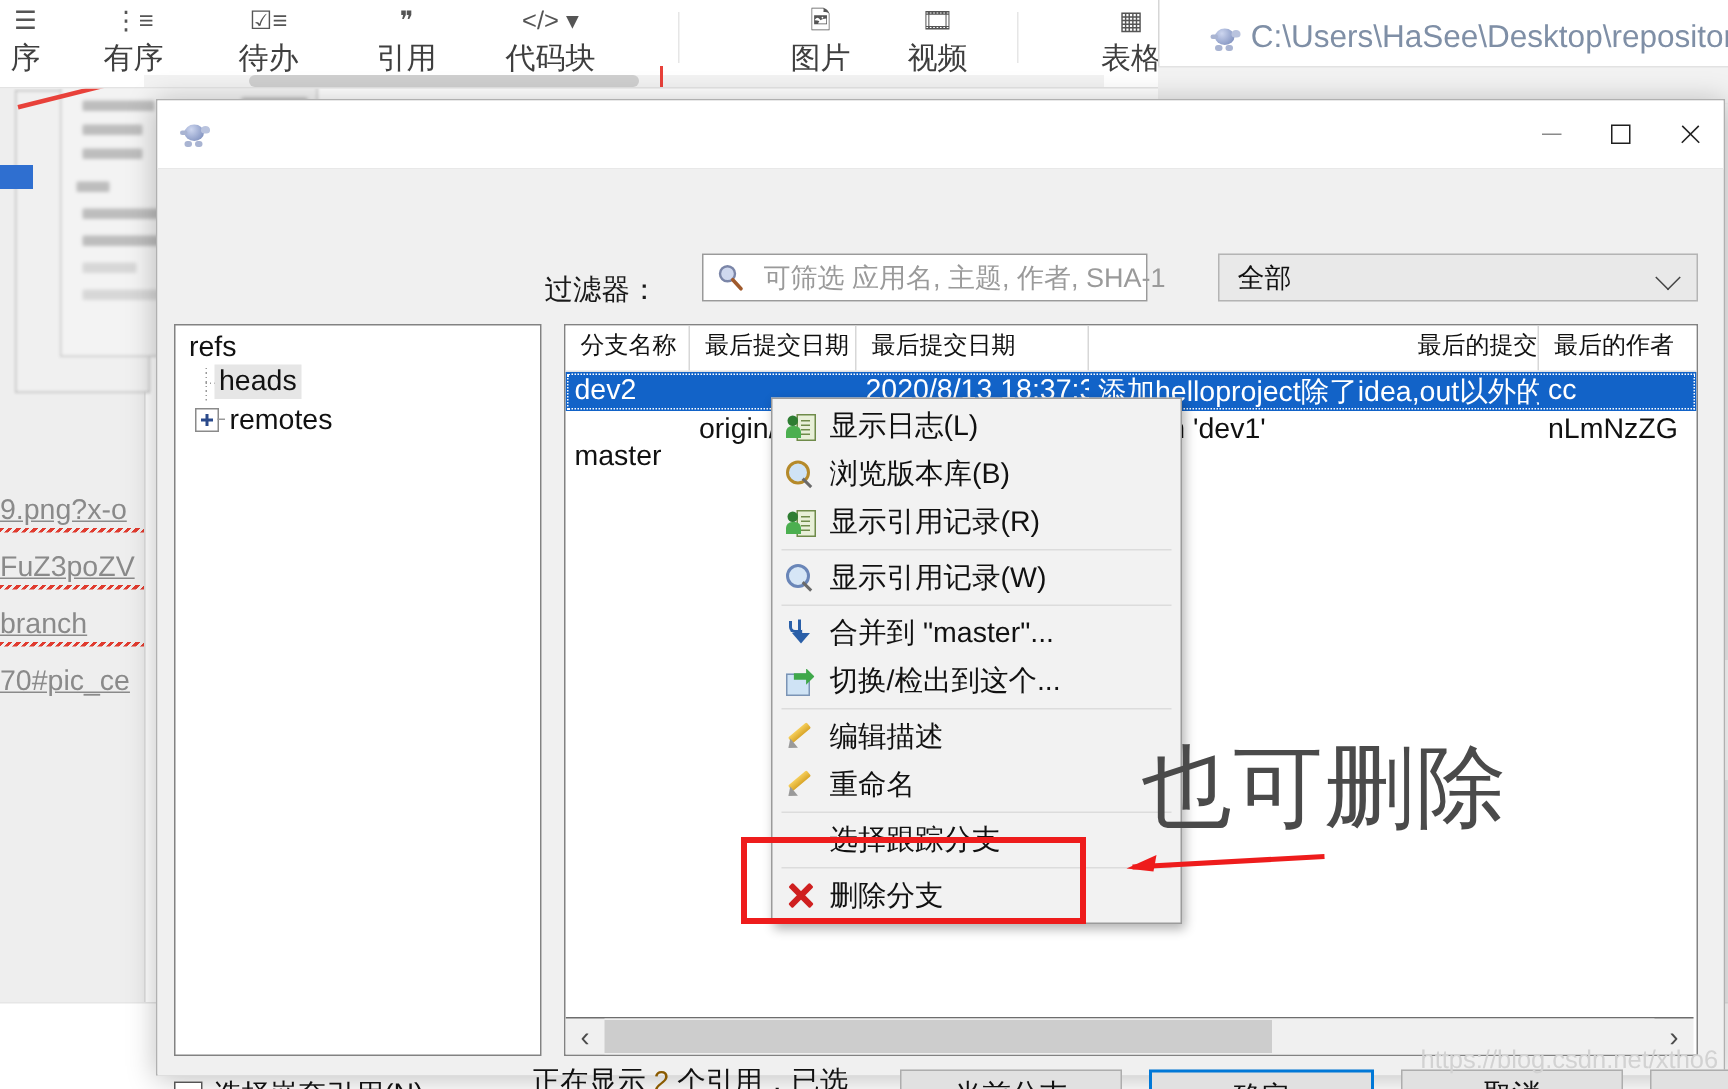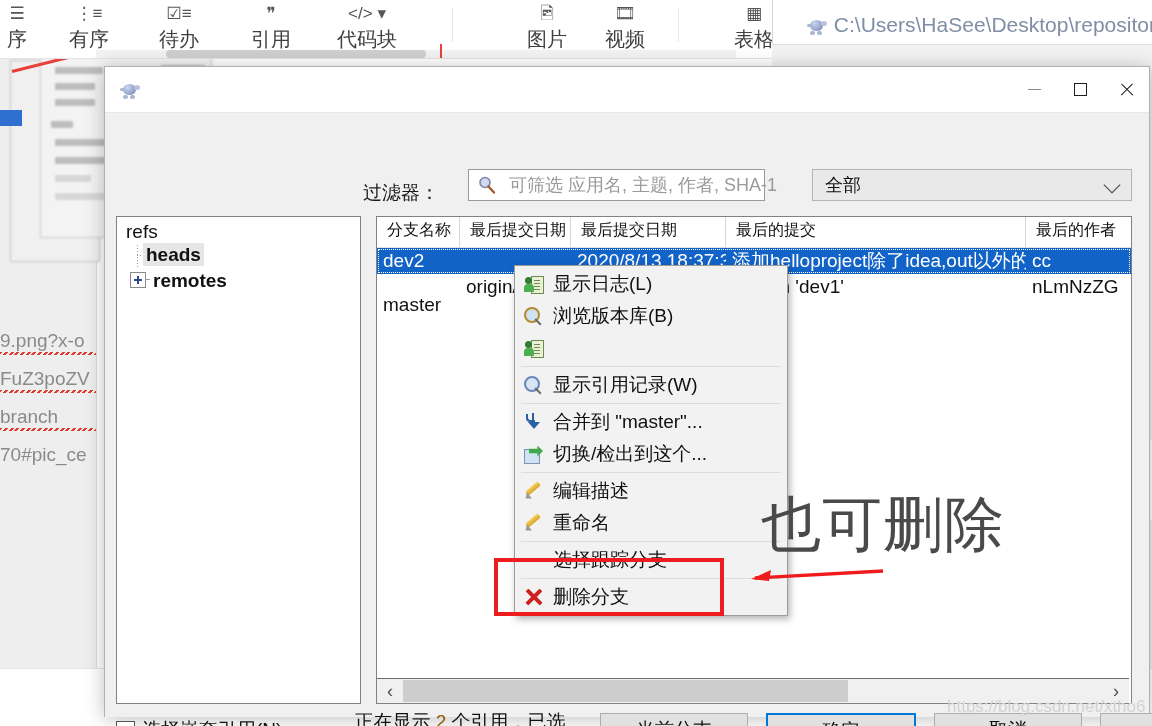--- a/index.html
+++ b/index.html
@@ -34,20 +34,21 @@
     border:1px solid #bdbdbd;filter:blur(1.1px);opacity:.95;
   }
   .bg-dlg2{
     position:absolute;left:40px;top:56px;width:170px;height:180px;background:#f3f3f3;
     border:1px solid #c9c9c9;filter:blur(1.0px);
   }
   .bgline{position:absolute;height:7px;background:#bdbdbd;border-radius:1px;filter:blur(.6px);}
   .bg-md-text{
     position:absolute;left:0;width:100px;color:#8a8a8a;font-size:19px;white-space:nowrap;
     overflow:hidden;
+    text-decoration:underline;
   }
   .sq{position:absolute;left:0;width:96px;height:3px;
       background:repeating-linear-gradient(135deg,#e03b2f 0 2px,transparent 2px 4px);}
   .bg-redline{position:absolute;background:#e8413a;height:3px;transform-origin:left center;}
   .bg-sel{position:absolute;left:0;width:22px;height:16px;background:#2f6fd0;}
   .bg-bottom{position:absolute;left:0;top:668px;width:1152px;height:58px;background:#ffffff;border-top:1px solid #e6e6e6;}
   .bg-bottom-txt{position:absolute;top:686px;color:#555;font-size:19px;}
   .bg-scroll{position:absolute;left:96px;top:50px;width:640px;height:8px;background:#f2f2f2;}
   .bg-scroll i{position:absolute;left:70px;top:0;width:260px;height:8px;background:#cfcfcf;border-radius:4px;display:block;}
 
@@ -105,21 +106,21 @@
   .chev{position:absolute;right:13px;top:9px;width:11px;height:11px;
         border-right:1.6px solid #444;border-bottom:1.6px solid #444;transform:rotate(45deg);}
 
   
   .tree{
     position:absolute;left:11px;top:103px;width:243px;height:486px;background:#fff;
     border:1px solid #828282;overflow:hidden;
   }
   .tnode{position:relative;font-size:19px;color:#111;white-space:nowrap;}
   .tnode.root{margin:4px 0 0 6px;}
-  .tnode.lvl1{margin-left:26px;margin-top:1px;font-weight:bold;}
+  .tnode.lvl1{margin-left:26px;margin-top:1px;}
   .tnode .lbl{padding:1px 3px;}
   .tnode .lbl.sel{background:#e6e6e6;}
   .tguide{position:absolute;left:20px;top:28px;width:1px;height:22px;
       background:repeating-linear-gradient(to bottom,#9a9a9a 0 1px,transparent 1px 3px);}
   .tdash{position:absolute;left:20px;top:38px;width:9px;height:1px;
       background:repeating-linear-gradient(to right,#9a9a9a 0 1px,transparent 1px 3px);}
   .tplus{
     position:absolute;left:13px;top:55px;width:14px;height:14px;border:1px solid #8a8a8a;background:#fff;
   }
   .tplus:before,.tplus:after{content:"";position:absolute;background:#2b4a8b;}
@@ -371,21 +372,21 @@
         <div class="hc" style="width:83px;">
           
           <span>分支名称</span>
         </div>
         <div class="hc" style="width:111px;">
           <span>最后提交日期</span>
         </div>
         <div class="hc" style="width:155px;">
           <span>最后提交日期</span>
         </div>
-        <div class="hc" style="width:300px;">
+        <div class="hc" style="width:300px;text-align:right;">
           <span>最后的提交</span>
         </div>
         <div class="hc" style="width:105px;border-right:none;">
           <span>最后的作者</span>
         </div>
       </div>
 
       <div class="lrow sel">
         <div class="cc" style="width:83px;">dev2</div>
         <div class="cc" style="width:111px;"></div>
@@ -442,20 +443,21 @@
               <span class="pg">
                 <i style="top:3px"></i>
                 <i style="top:6px"></i>
                 <i style="top:9px"></i>
                 <i style="top:12px"></i>
               </span>
               <span class="hd"></span>
               <span class="bd"></span>
             </span>
         </span>
+        <span>显示引用记录(R)</span>
       </div>
       <div class="msep"></div>
       <div class="mi">
         <span class="mico">
           <span class="i-mag blue">
               <span class="cir"></span>
               <span class="hdl"></span>
             </span>
         </span>
         <span>显示引用记录(W)</span>

